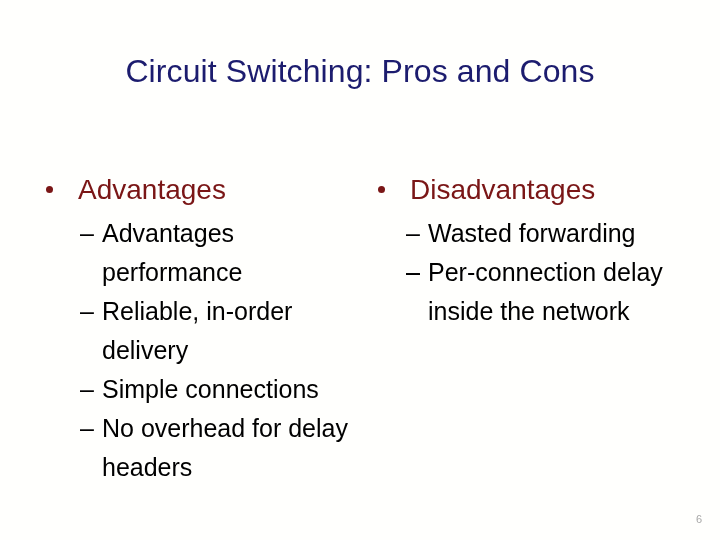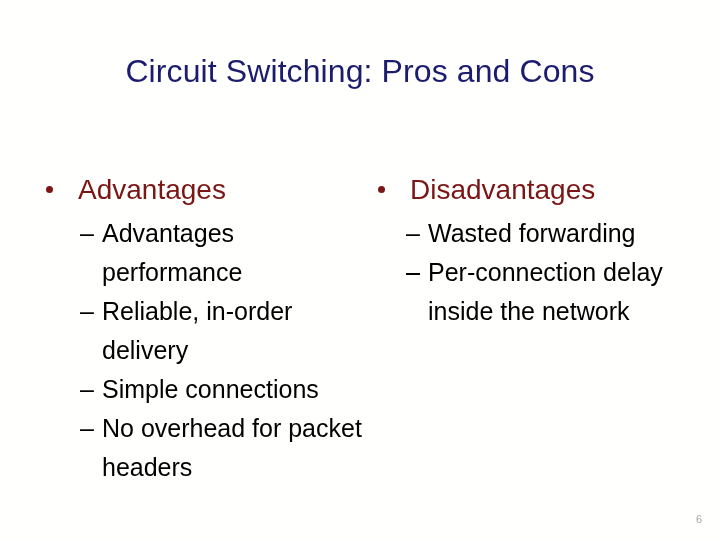--- a/index.html
+++ b/index.html
@@ -138,21 +138,21 @@
         <li class="lvl2">
           <span class="dash">–</span>
           <span>Reliable, in-order delivery</span>
         </li>
         <li class="lvl2">
           <span class="dash">–</span>
           <span>Simple connections</span>
         </li>
         <li class="lvl2">
           <span class="dash">–</span>
-          <span>No overhead for packet headers</span>
+          <span>No overhead for delay headers</span>
         </li>
       </ul>
     </div>
 
     <div class="column right">
 
       <div class="lvl1">
         <span class="dot"></span>
         <span>Disadvantages</span>
       </div>

